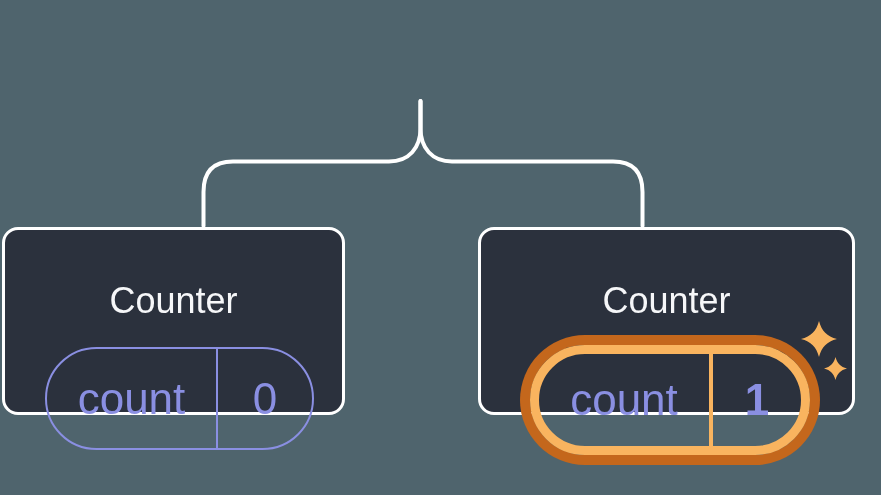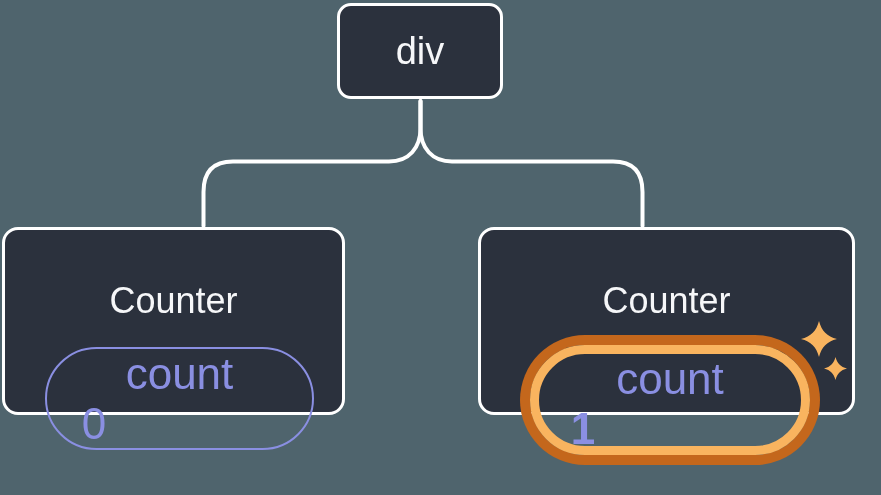--- a/index.html
+++ b/index.html
@@ -56,21 +56,20 @@
     text-align: center;
     color: var(--text);
     font-size: 36px;
     font-weight: 500;
   }
   .pill {
     position: absolute;
     display: flex;
     border-radius: 999px;
     overflow: hidden;
-    flex-direction: column;
   }
   .pill-plain {
     left: 40px; top: 117px;
     width: 269px; height: 103px;
     border: 2px solid var(--purple);
   }
   .pill-highlight {
     left: 49px; top: 115px;
     width: 280px; height: 110px;
     border: 9px solid var(--orange);
@@ -94,23 +93,20 @@
 </head>
 <body>
 
 <div class="stage">
 
   <svg class="connector" width="881" height="495" viewBox="0 0 881 495">
     <path d="M420.5 101 L420.5 128 C420.5 148 409 161.5 389 161.5 L233 161.5 C213 161.5 203.5 172 203.5 192 L203.5 226" fill="none" stroke="#ffffff" stroke-width="4" stroke-linecap="round"></path>
     <path d="M420.5 101 L420.5 128 C420.5 148 432 161.5 452 161.5 L613 161.5 C633 161.5 642.5 172 642.5 192 L642.5 226" fill="none" stroke="#ffffff" stroke-width="4" stroke-linecap="round"></path>
   </svg>
 
-  <div class="node-root">
-    <span>div</span>
-  </div>
 
   <div class="card card-left">
     <div class="card-title">Counter</div>
     <div class="pill pill-plain">
       <div class="seg seg-key">count</div>
       <div class="vdiv"></div>
       <div class="seg seg-val">0</div>
     </div>
   </div>
 

